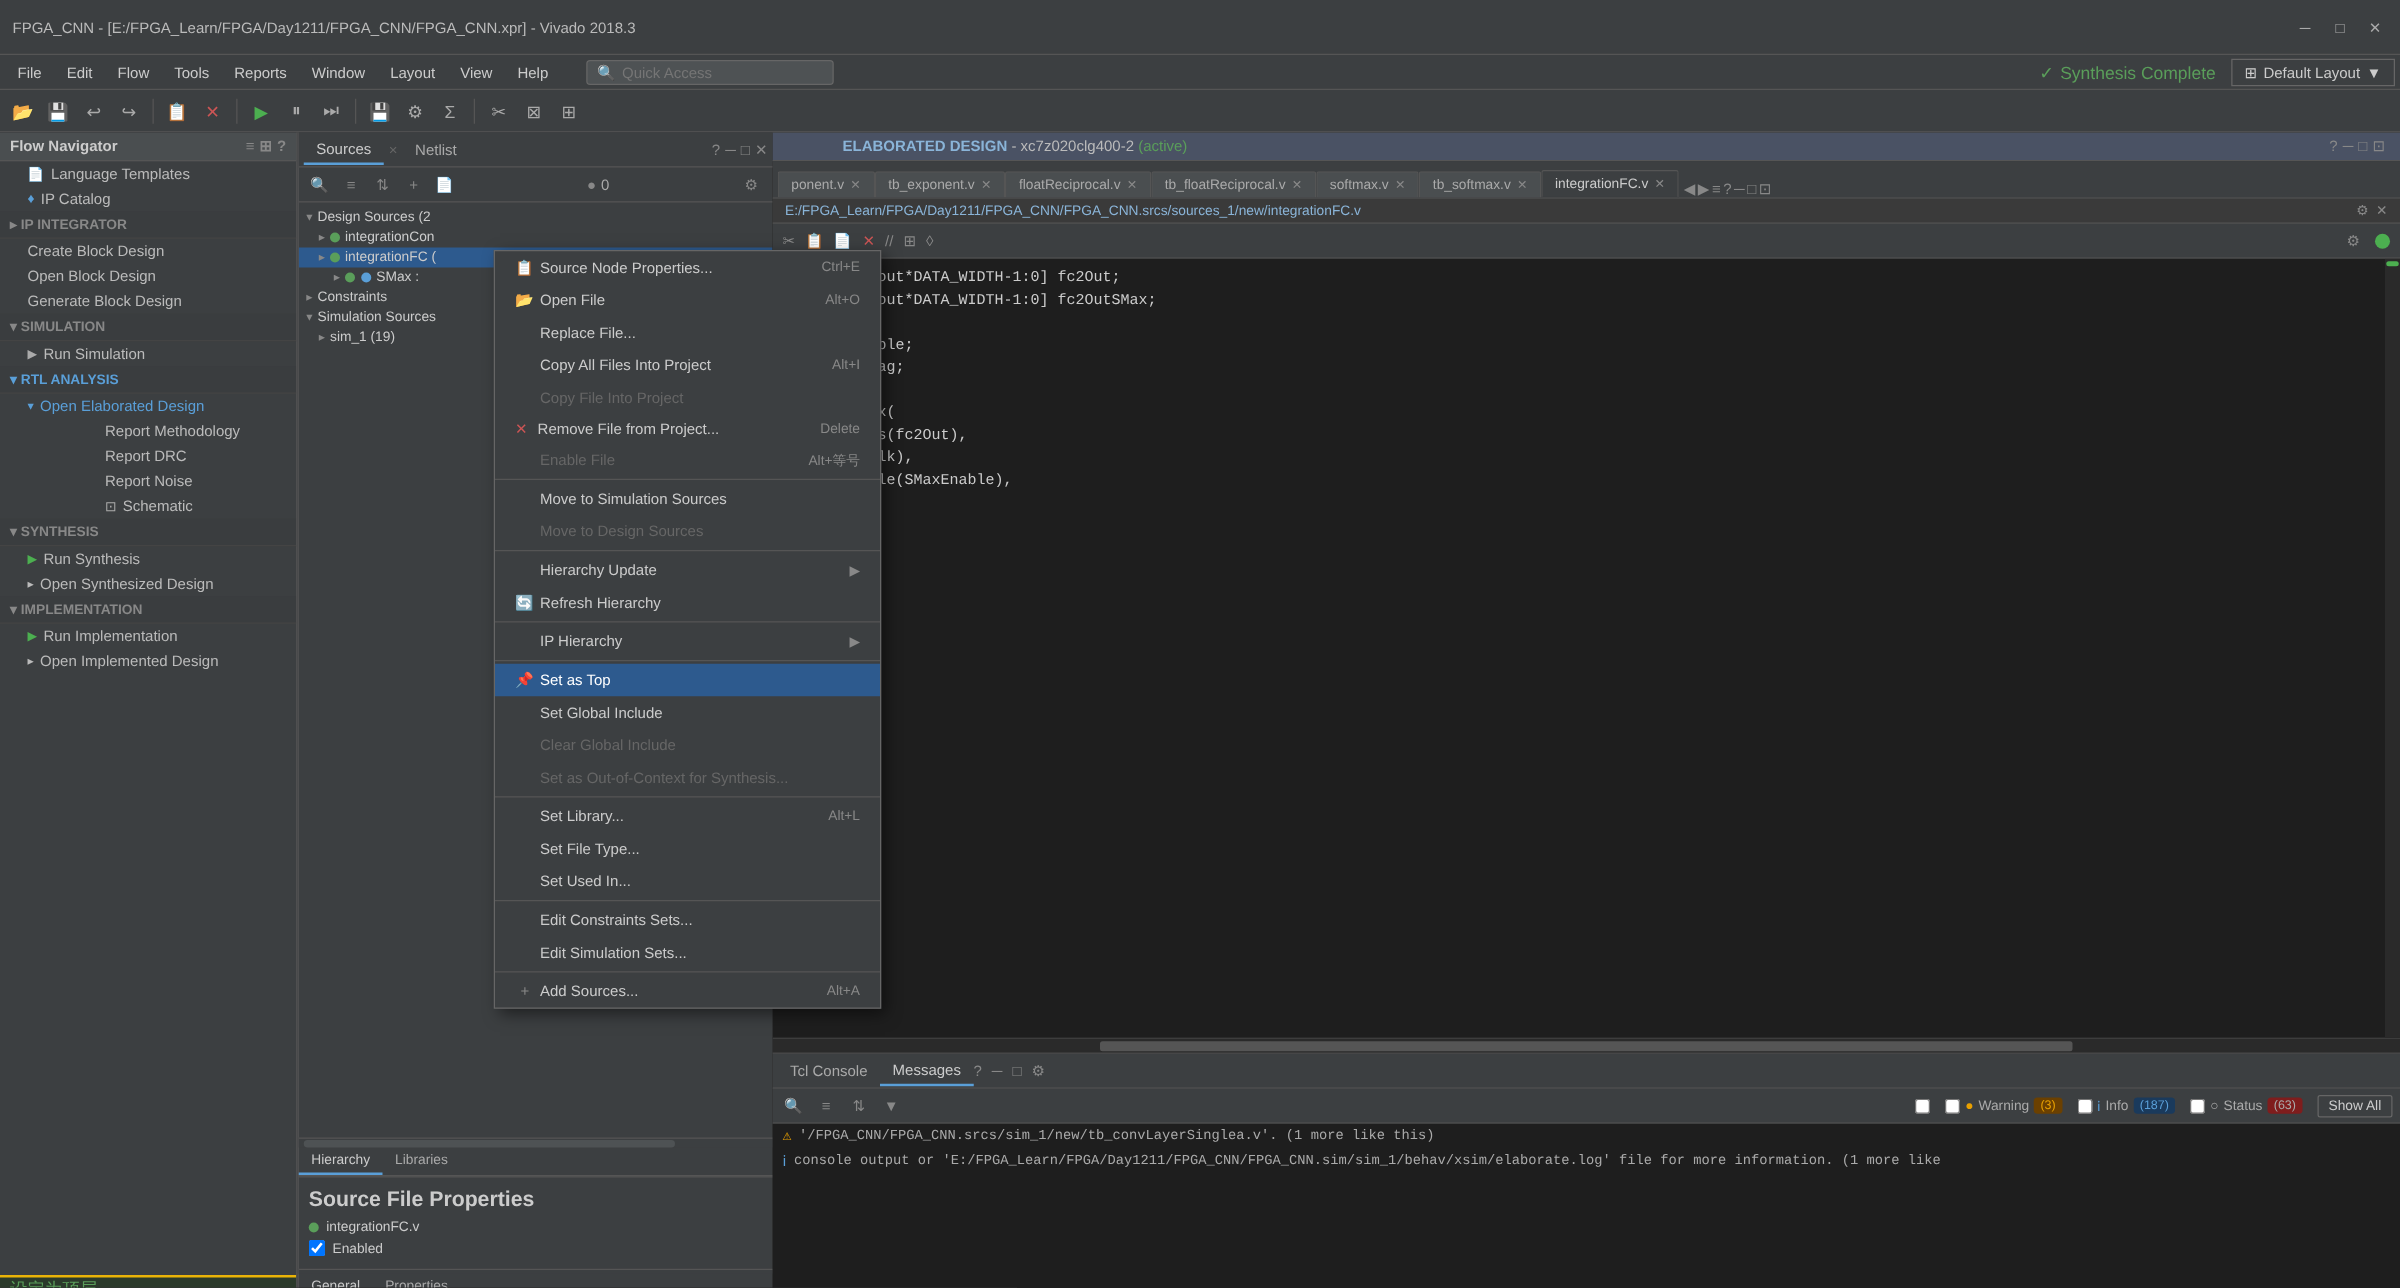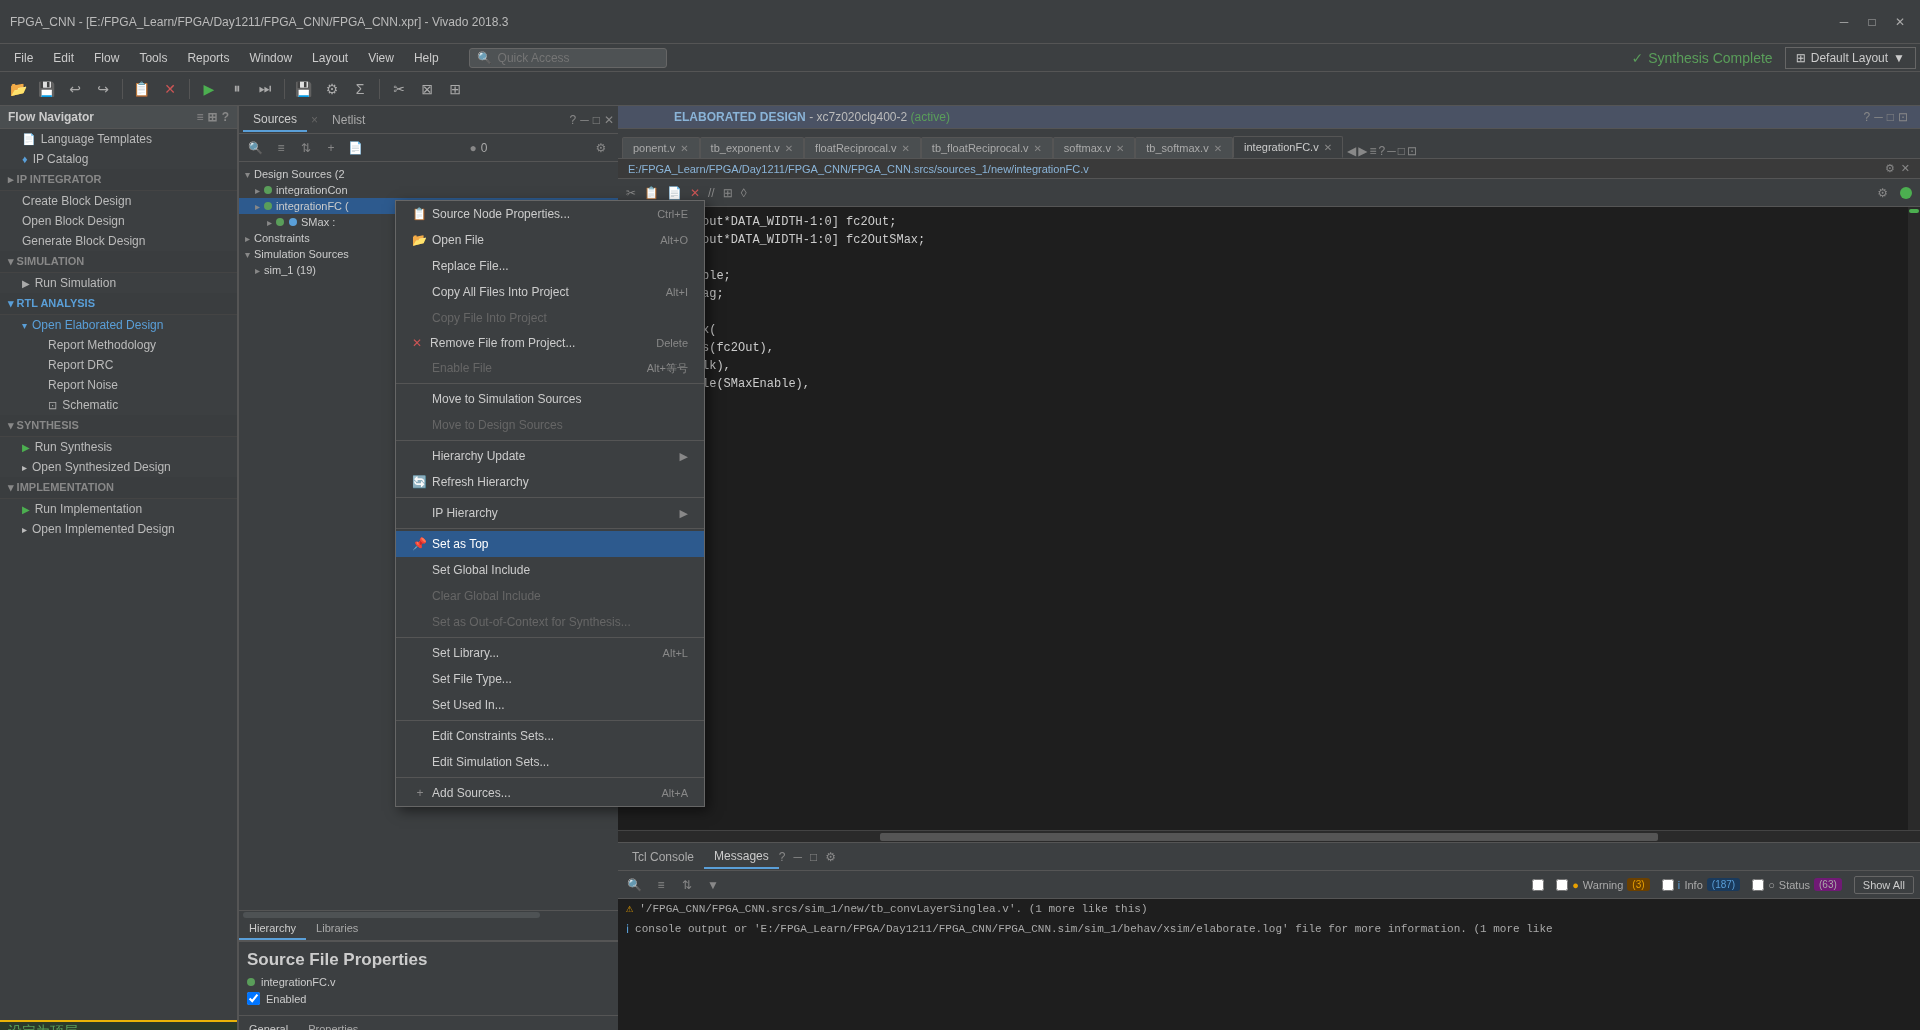--- a/index.html
+++ b/index.html
@@ -26,21 +26,21 @@
     
     #main { display: flex; height: calc(1030px - 32px - 28px - 34px); }
 
     
     #flow-nav { width: 238px; background: #3c3f41; border-right: 1px solid #555; display: flex; flex-direction: column; overflow: hidden; flex-shrink: 0; }
     #flow-nav-header { background: #4a4e50; padding: 4px 8px; display: flex; align-items: center; justify-content: space-between; border-bottom: 1px solid #555; }
     #flow-nav-header span { font-size: 12px; font-weight: bold; color: #ccc; }
     #flow-nav-header .nav-icons { display: flex; gap: 4px; }
     #flow-nav-body { flex: 1; overflow-y: auto; }
     .nav-item { padding: 3px 8px 3px 22px; cursor: pointer; font-size: 12px; color: #bbb; display: flex; align-items: center; gap: 5px; }
-    .nav-item.indented { padding-left: 48px; }
+    .nav-item.indented { padding-left: 48px; margin-left: 36px; }
     .nav-section-label { padding: 4px 8px; font-size: 11px; color: #888; font-weight: bold; background: #3a3d3f; border-bottom: 1px solid #444; }
     .status-bar-bottom { height: 22px; background: #2b3a2b; border-top: 2px solid #eab308; display: flex; align-items: center; padding: 0 8px; color: #5a9e5a; font-size: 14px; }
 
     
     #center { flex: 1; display: flex; flex-direction: column; overflow: hidden; }
 
     
     #elab-header { background: #4a5264; padding: 4px 12px; font-size: 12px; color: #ccc; border-bottom: 1px solid #555; display: flex; align-items: center; justify-content: space-between; }
     #elab-header .elab-title { font-weight: bold; color: #8ab4d8; padding-left: 44px; }
     #elab-header .elab-part { color: #bbb; }
@@ -74,21 +74,21 @@
     .msg-line { padding: 2px 8px; font-size: 11px; display: flex; align-items: center; gap: 6px; }
     .msg-line .msg-icon { font-size: 12px; }
     .msg-line.warning .msg-icon { color: #e8a000; }
     .msg-line.info .msg-icon { color: #5a9fd8; }
     .bottom-msg-area { flex: 1; overflow-y: auto; font-family: 'Courier New', monospace; font-size: 11px; color: #aaa; }
     .msg-filter { display: flex; align-items: center; gap: 4px; font-size: 11px; color: #aaa; }
     .msg-filter input[type=checkbox] { width: 12px; height: 12px; }
     .msg-badge { padding: 1px 5px; border-radius: 3px; font-size: 10px; }
     .msg-badge.warning { background: #6b4000; color: #e8a000; }
     .msg-badge.info { background: #1a3a5c; color: #5a9fd8; }
-    .msg-badge.status { background: #701a75; color: #aaa; }
+    .msg-badge.status { background: #7f1d1d; color: #aaa; }
     .show-all-btn { background: #3c3f41; border: 1px solid #666; color: #ccc; padding: 2px 8px; font-size: 11px; cursor: pointer; border-radius: 2px; }
 
     
     #source-panel { width: 380px; background: #3c3f41; border-left: 1px solid #555; display: flex; flex-direction: column; flex-shrink: 0; }
     #source-tabs { background: #3c3f41; height: 28px; display: flex; align-items: center; border-bottom: 1px solid #555; padding: 0 4px; justify-content: space-between; }
     .source-tab { padding: 4px 10px; font-size: 12px; color: #aaa; cursor: pointer; }
     .source-tab.active { color: #ccc; border-bottom: 2px solid #5a9fd8; }
     .source-body { flex: 1; overflow-y: auto; padding: 4px 0; }
     .src-item { padding: 2px 6px; display: flex; align-items: center; gap: 4px; font-size: 11px; color: #ccc; cursor: pointer; }
     .src-item .expand { color: #888; font-size: 10px; }

